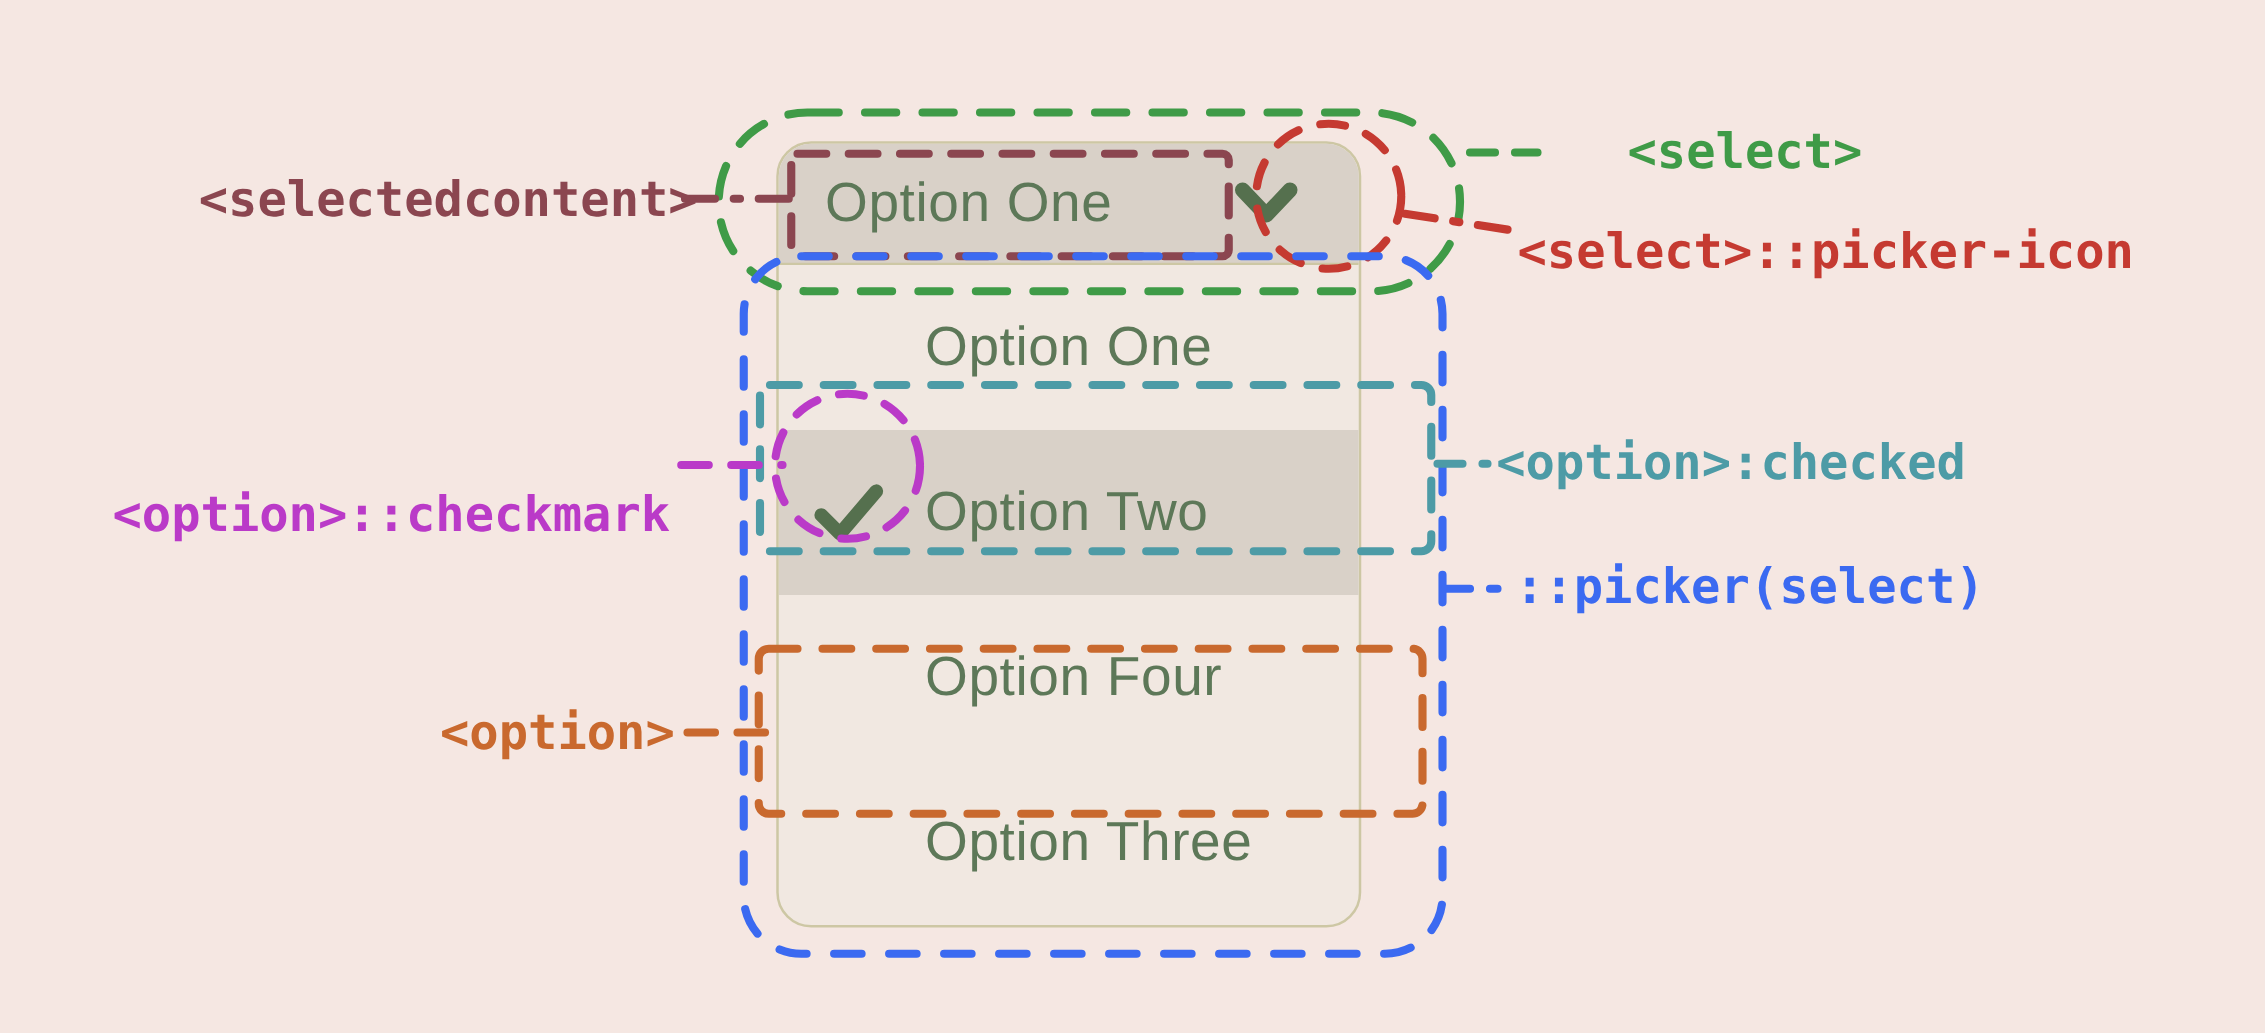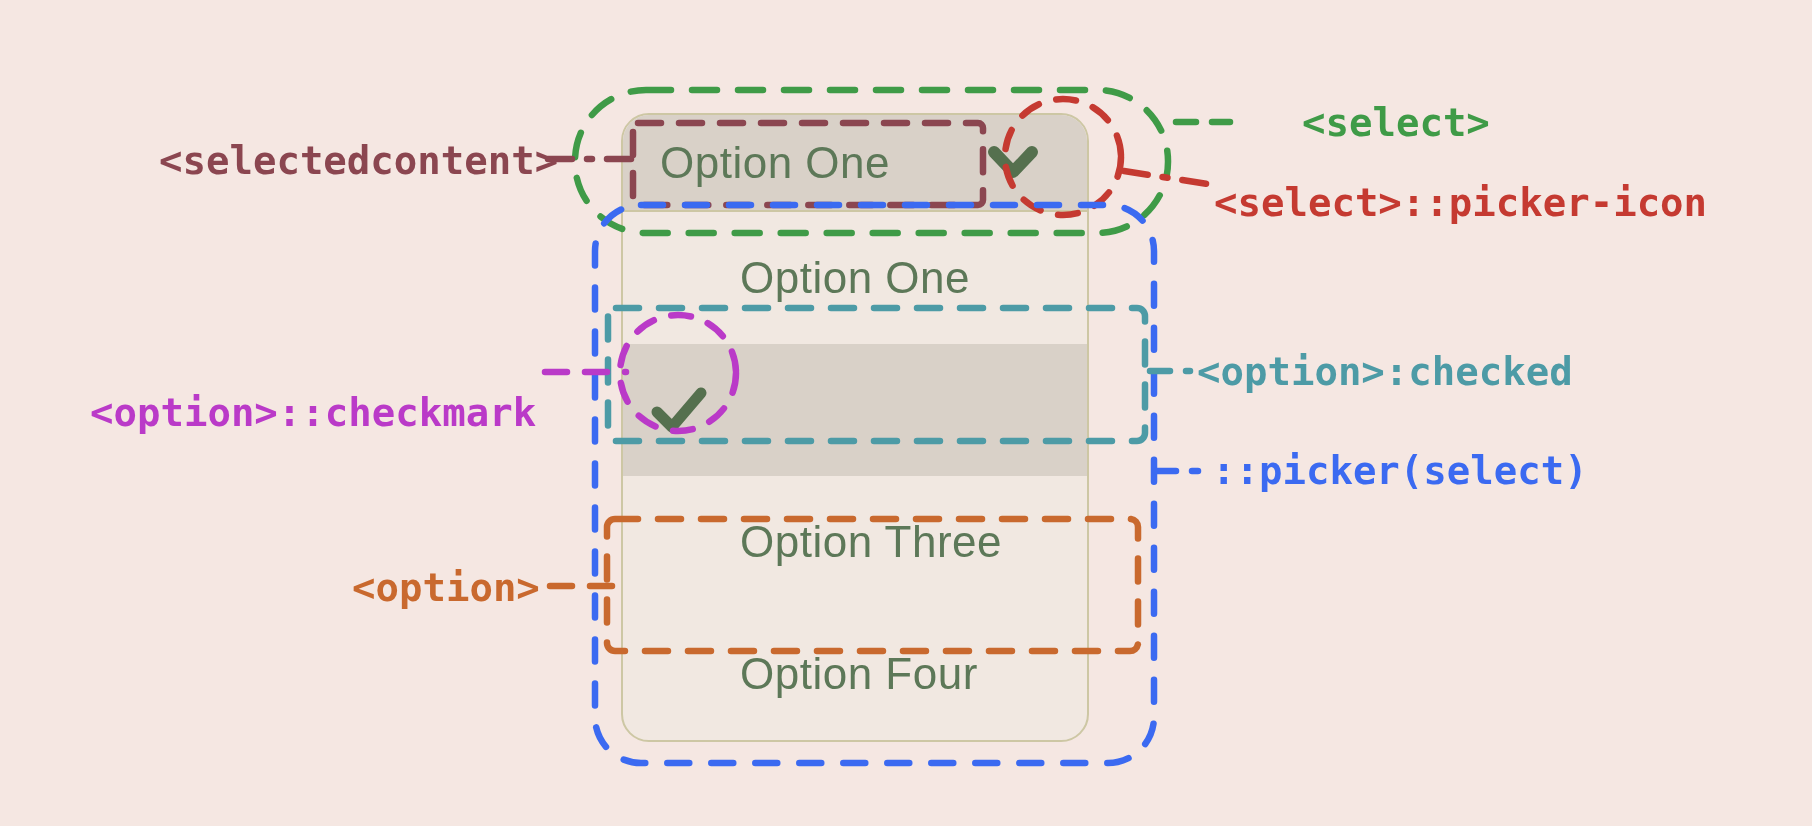--- a/index.html
+++ b/index.html
@@ -85,26 +85,27 @@
       </svg>
     </div>
     <div class="picker">
       <div class="option">
         <span>Option One</span>
       </div>
       <div class="option checked">
         <svg class="check" viewBox="0 0 58 52">
           <path d="M7 28 L22 43 L51 9" fill="none" stroke="var(--glyph,#55704e)" stroke-width="11" stroke-linecap="round" stroke-linejoin="round"></path>
         </svg>
+        <span>Option Two</span>
+      </div>
+      <div class="option">
+        <span>Option Four</span>
       </div>
       <div class="option">
         <span>Option Three</span>
-      </div>
-      <div class="option">
-        <span>Option Four</span>
       </div>
     </div>
   </div>
 
   <svg class="annotations" viewBox="0 0 1812 826">
 
     <rect x="575" y="90" width="593" height="143" rx="71" ry="71" fill="none" style="stroke:var(--a-select,#3f9b47)" stroke-width="6.5" stroke-dasharray="25 21" stroke-linecap="round"></rect>
 
     <rect x="633" y="123" width="350" height="82" rx="5" fill="none" style="stroke:var(--a-selectedcontent,#8b4650)" stroke-width="6.5" stroke-dasharray="23 18" stroke-linecap="round"></rect>
 

